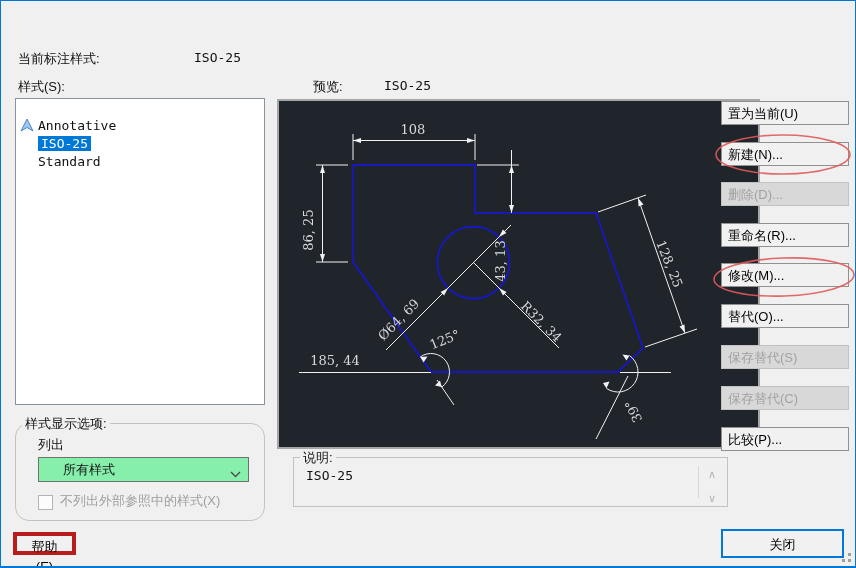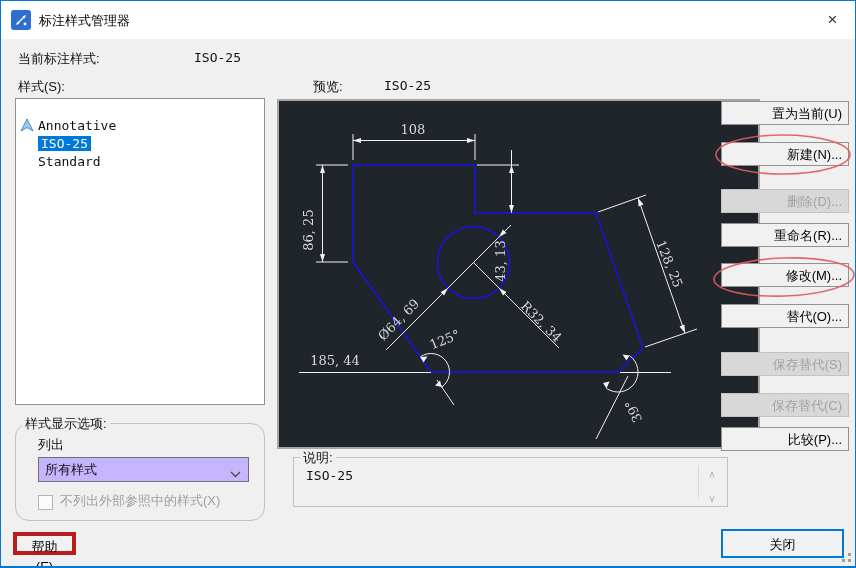--- a/index.html
+++ b/index.html
@@ -26,59 +26,47 @@
   .annot-ico{position:absolute;left:3px;top:1px;}
   
   .preview-box{position:absolute;left:276px;top:98px;width:483px;height:350px;
     border:2px solid #a6a6a6;box-sizing:border-box;background:#20242b;}
   .preview-box svg{display:block;}
   .dimtxt{font:13px "DejaVu Serif",serif;fill:#d9d9d9;}
   
   .groupbox{position:absolute;border:1px solid #c2c2c2;box-sizing:border-box;}
   .groupbox .legend{position:absolute;top:-9px;left:6px;background:#f0f0f0;padding:0 3px;white-space:nowrap;}
   
-  .dropdown{position:absolute;left:22px;top:33px;width:211px;height:25px;background:#c4b5fd;
-    border:1px solid #707070;box-sizing:border-box;display:flex;align-items:center;padding-left:6px;}
+  .dropdown{position:absolute;left:22px;top:33px;width:211px;height:25px;background:#86efac;
+    border:1px solid #707070;box-sizing:border-box;display:flex;align-items:center;padding-left:24px;}
   .dropdown .chev{position:absolute;right:7px;top:8px;}
   
   .cbrow{position:absolute;left:22px;top:68px;display:flex;align-items:flex-end;color:#9f9f9f;}
   .cbbox{width:13px;height:13px;background:#fcfcfc;border:1px solid #b4b4b4;margin-right:7px;}
   
   .desc-text{position:absolute;left:12px;top:10px;font-size:13px;}
   .desc-sep{position:absolute;right:28px;top:8px;bottom:8px;border-left:1px solid #d9d9d9;}
   .scroll-chev{position:absolute;right:7px;width:16px;text-align:center;color:#b5b5b5;font-size:11px;}
   
   .btn{position:absolute;left:720px;width:128px;height:24px;background:#f1f1f1;
     border:1px solid #919191;box-sizing:border-box;font-family:"Liberation Sans",sans-serif;
-    font-size:13px;color:#000;text-align:right;line-height:21px;}
-  .btn.disabled{background:#d8d8d8;border-color:#c2c2c2;color:#a2a2a2;margin-top:7px;}
+    font-size:13px;color:#000;text-align:left;line-height:21px;}
+  .btn.disabled{background:#d8d8d8;border-color:#c2c2c2;color:#a2a2a2;}
   .footer-btn{position:absolute;background:#f1f1f1;border:4px solid #b91c1c;box-sizing:border-box;
     font-family:"Liberation Sans",sans-serif;font-size:13px;color:#000;text-align:center;}
   .help-btn{left:12px;top:531px;width:63px;height:23px;line-height:20px;}
   .close-dlg-btn{left:720px;top:528px;width:123px;height:29px;line-height:25px;border:2px solid #0078d7;}
   .overlay{position:absolute;left:0;top:0;pointer-events:none;z-index:50;}
   .grip{position:absolute;right:2px;bottom:2px;}
 </style>
 </head>
 <body>
 
 <div class="win">
 
-  <div class="titlebar">
-    <div class="app-icon">
-      <svg width="14" height="14" viewBox="0 0 14 14">
-        <line x1="3" y1="11" x2="11" y2="3" stroke="#fff" stroke-width="1.2"></line>
-        <polygon points="2,12 5.5,10.5 3.5,8.5" fill="#fff"></polygon>
-        <polygon points="12,2 8.5,3.5 10.5,5.5" fill="#fff"></polygon>
-        <circle cx="11" cy="11" r="1.4" fill="#fff"></circle>
-      </svg>
-    </div>
-    <span class="title-text">标注样式管理器</span>
-    <div class="close-btn">×</div>
-  </div>
 
   <span class="lbl" style="left:17px;top:49px;">当前标注样式:</span>
   <span class="lbl mono" style="left:193px;top:49px;">ISO-25</span>
   <span class="lbl" style="left:17px;top:77px;">样式(S):</span>
   <span class="lbl" style="left:312px;top:77px;">预览:</span>
   <span class="lbl mono" style="left:383px;top:77px;">ISO-25</span>
 
   <div class="style-list">
     <div class="style-item">
       <span class="annot-ico">

